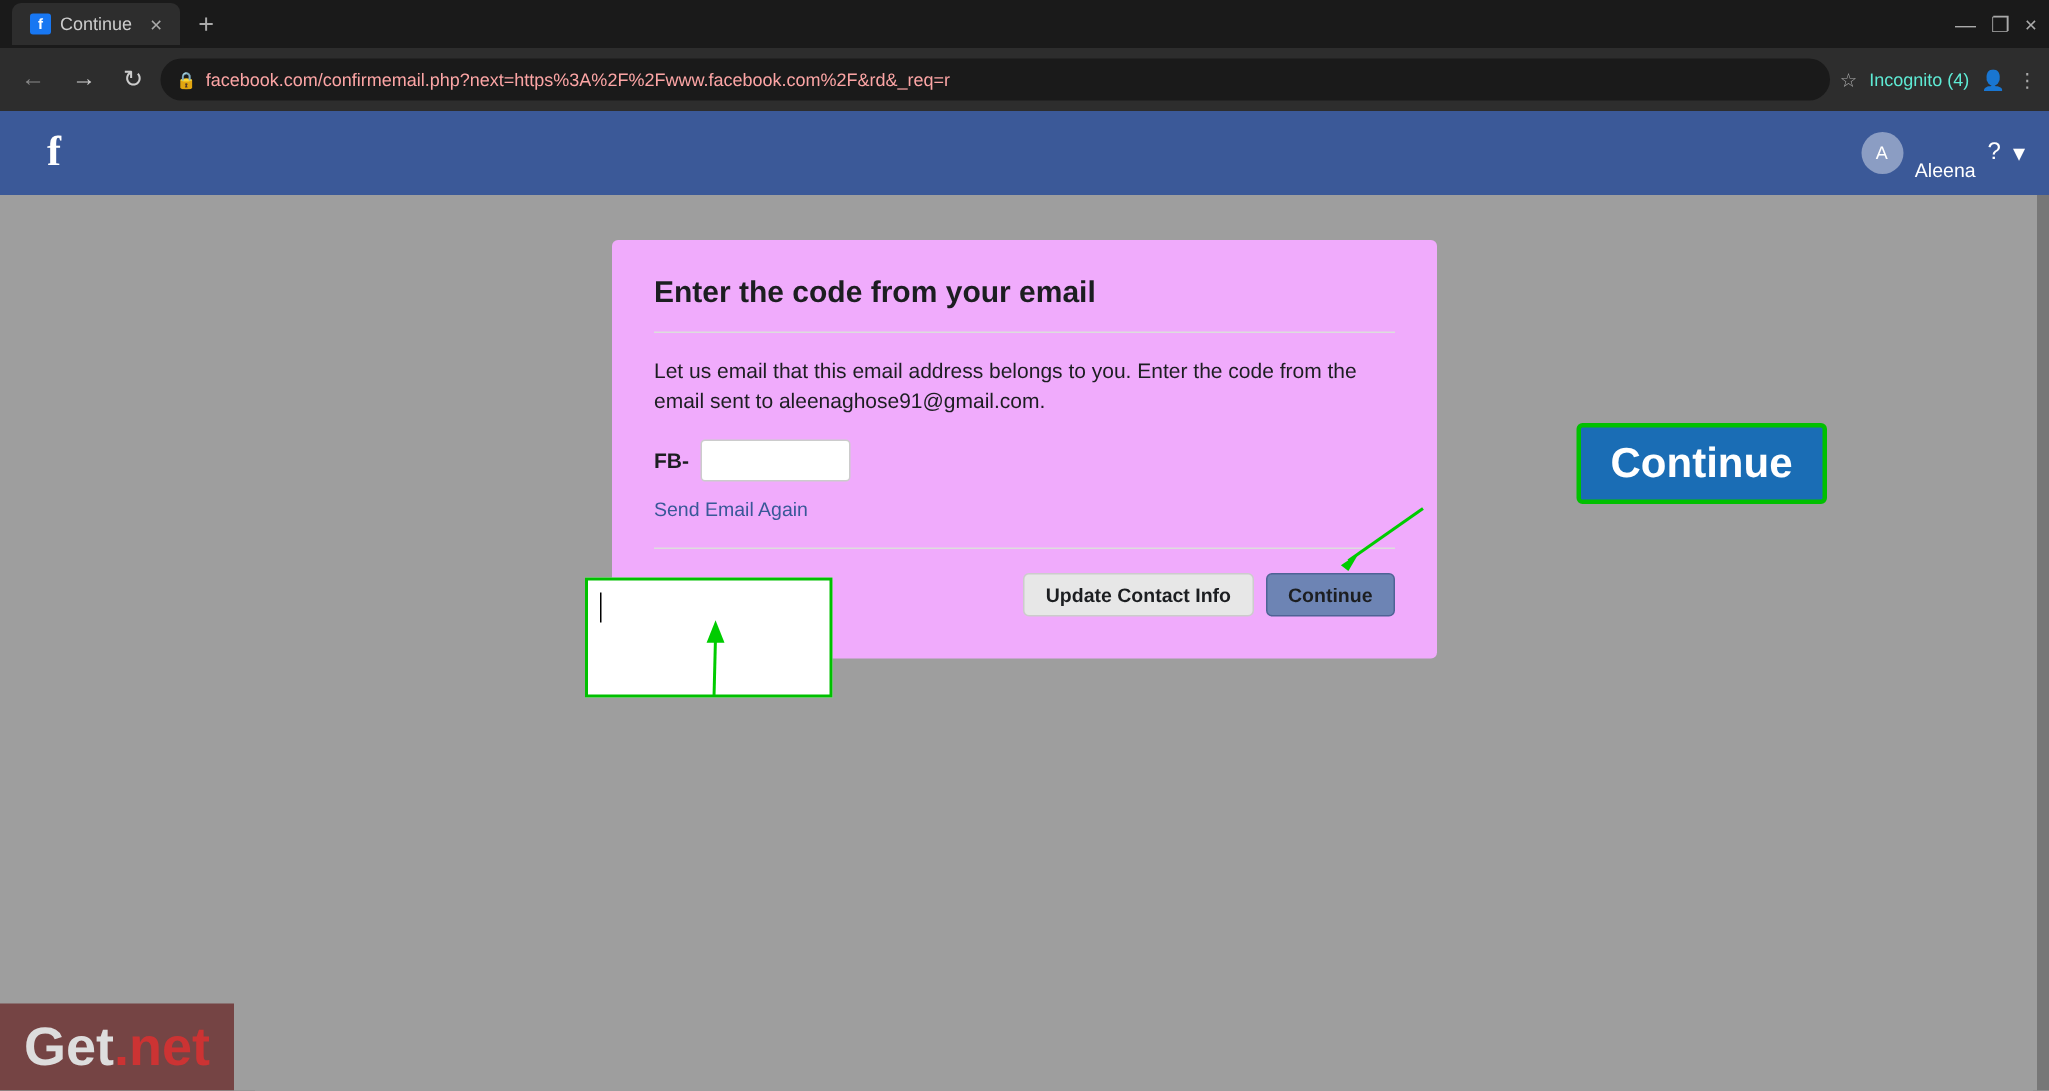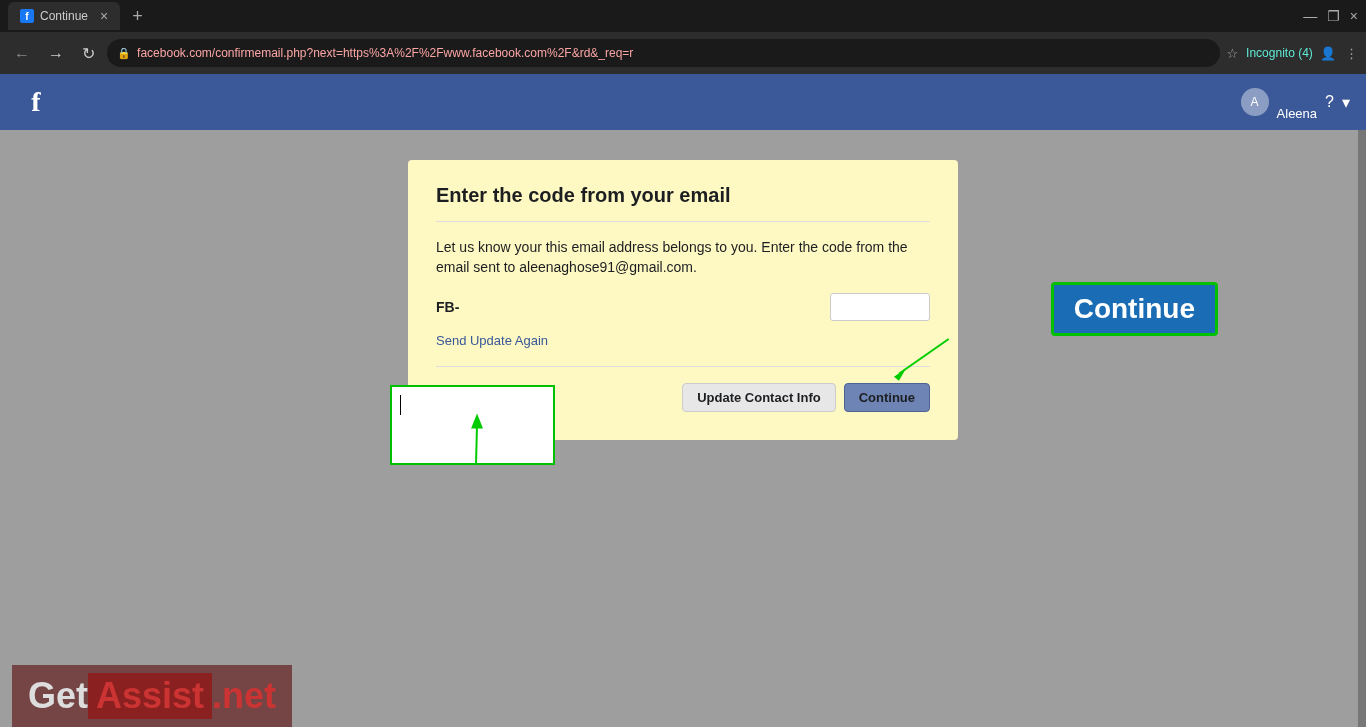--- a/index.html
+++ b/index.html
@@ -169,21 +169,21 @@
       background: #9e9e9e;
       display: flex;
       flex-direction: column;
       align-items: center;
       padding-top: 30px;
       position: relative;
     }
 
     
     .dialog-card {
-      background: #fef9c3;
+      background: #f0abfc;
       border-radius: 4px;
       width: 550px;
       padding: 24px 28px 28px;
       position: relative;
       z-index: 2;
     }
     .dialog-title {
       font-size: 20px;
       font-weight: bold;
       color: #1c1e21;
@@ -195,21 +195,20 @@
       font-size: 14px;
       color: #1c1e21;
       line-height: 1.4;
       margin-bottom: 16px;
     }
     .code-input-row {
       display: flex;
       align-items: center;
       gap: 8px;
       margin-bottom: 10px;
-      justify-content: space-between;
     }
     .code-prefix {
       font-size: 14px;
       color: #1c1e21;
       font-weight: 600;
     }
     .code-input {
       border: 1px solid #ccc;
       border-radius: 3px;
       height: 28px;
@@ -305,21 +304,21 @@
     }
     @keyframes blink {
       0%, 100% { opacity: 1; }
       50% { opacity: 0; }
     }
 
     
     .watermark {
       position: absolute;
       bottom: 0;
-      left: 12px;
+      left: 0;
       background: rgba(100,30,30,0.7);
       color: #cc2222;
       font-size: 36px;
       font-weight: bold;
       padding: 8px 16px;
       z-index: 20;
       display: flex;
       align-items: center;
     }
     .watermark-get { color: #ddd; }
@@ -384,28 +383,28 @@
     <span class="username">Aleena</span>
     <span class="header-icon">?</span>
     <span class="header-icon">▾</span>
   </div>
 </div>
 
 <div class="main-content">
 
   <div class="dialog-card">
     <div class="dialog-title">Enter the code from your email</div>
-    <div class="dialog-desc">Let us know your this email address belongs to you. Enter the code from the email sent to aleenaghose91@gmail.com.</div>
+    <div class="dialog-desc">Let us email that this email address belongs to you. Enter the code from the email sent to aleenaghose91@gmail.com.</div>
 
     <div class="code-input-row">
       <span class="code-prefix">FB-</span>
       <input class="code-input" type="text" value="" style="">
     </div>
 
-    <a class="send-again-link">Send Update Again</a>
+    <a class="send-again-link">Send Email Again</a>
 
     <hr class="dialog-divider">
 
     <div class="dialog-actions">
       <button class="btn-update">Update Contact Info</button>
       <button class="btn-continue">Continue</button>
     </div>
   </div>
 
   <div class="input-expanded">
@@ -422,17 +421,16 @@
   </svg>
 
   <div class="annotation-continue">
     <span>Continue</span>
   </div>
 
   <div class="scrollbar"></div>
 
   <div class="watermark">
     <span class="watermark-get">Get</span>
-    <span class="watermark-assist">Assist</span>
     <span class="watermark-net">.net</span>
   </div>
 
 </div>
 
 </body></html>

